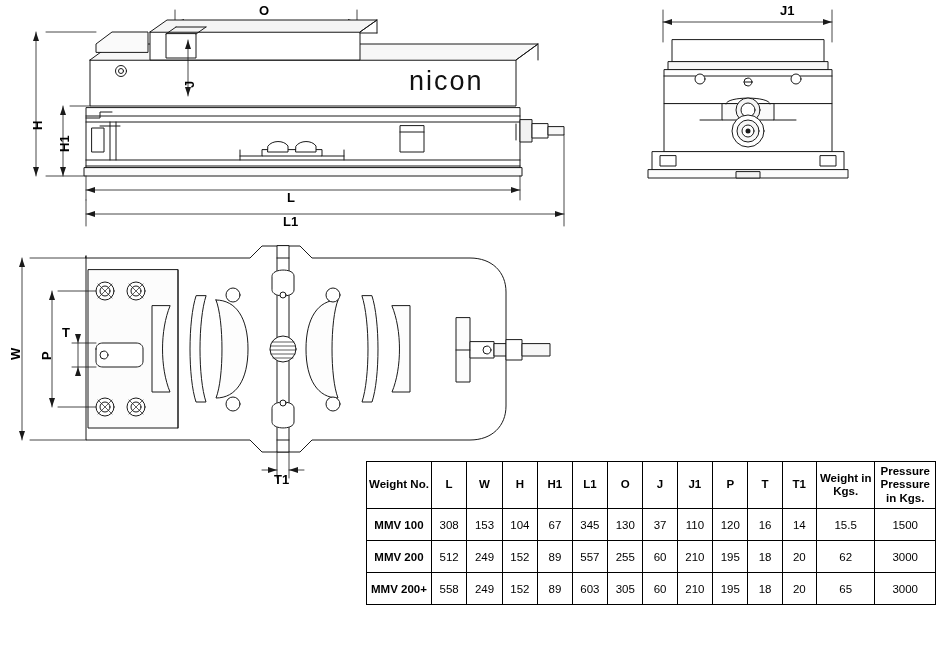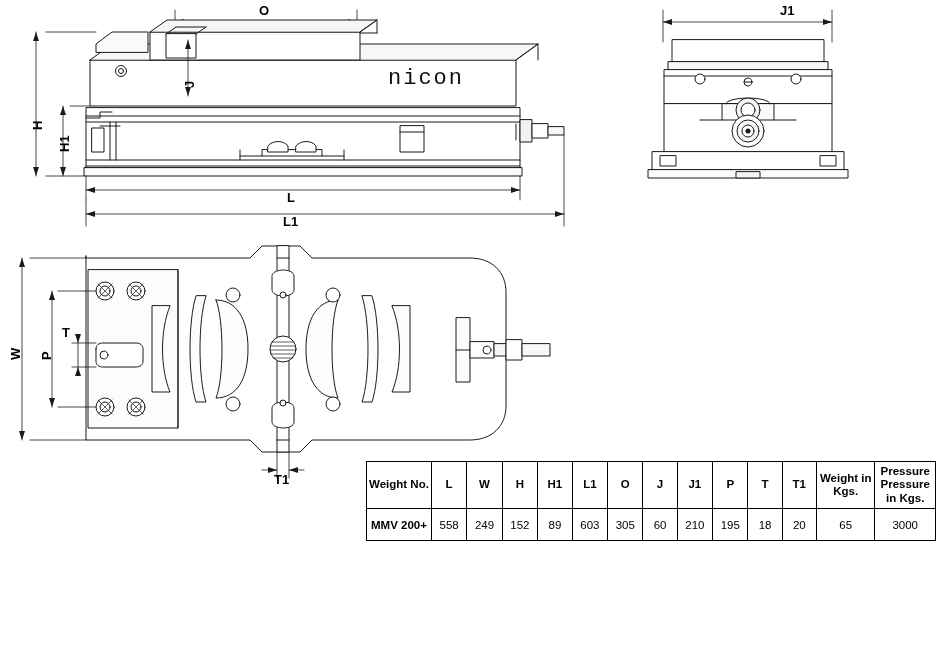--- a/index.html
+++ b/index.html
@@ -31,26 +31,26 @@
     font-weight: bold;
     color: #000;
     white-space: nowrap;
   }
   .dimlabel.vert {
     transform: rotate(-90deg);
     transform-origin: left top;
   }
   .brand {
     position: absolute;
-    left: 388px;
+    left: 409px;
     top: 66px;
-    font-size: 22px;
+    font-size: 27px;
     letter-spacing: 2px;
     color: #111;
-    font-family: Liberation Mono, monospace;
+    font-family: Liberation Sans, sans-serif;
   }
   
   #spec-table {
     position: absolute;
     left: 366px;
     top: 461px;
     border-collapse: collapse;
     font-size: 11.5px;
   }
   #spec-table th, #spec-table td {
@@ -359,20 +359,52 @@
         <th class="col-num">J1</th>
         <th class="col-num">P</th>
         <th class="col-num">T</th>
         <th class="col-num">T1</th>
         <th class="col-wide">Weight in Kgs.</th>
         <th class="col-wide">Pressure Pressure in Kgs.</th>
       </tr>
     </thead>
     <tbody>
       <tr>
+        <td class="model">MMV 100</td>
+        <td>308</td>
+        <td>153</td>
+        <td>104</td>
+        <td>67</td>
+        <td>345</td>
+        <td>130</td>
+        <td>37</td>
+        <td>110</td>
+        <td>120</td>
+        <td>16</td>
+        <td>14</td>
+        <td>15.5</td>
+        <td>1500</td>
+      </tr>
+      <tr>
+        <td class="model">MMV 200</td>
+        <td>512</td>
+        <td>249</td>
+        <td>152</td>
+        <td>89</td>
+        <td>557</td>
+        <td>255</td>
+        <td>60</td>
+        <td>210</td>
+        <td>195</td>
+        <td>18</td>
+        <td>20</td>
+        <td>62</td>
+        <td>3000</td>
+      </tr>
+      <tr>
         <td class="model">MMV 200+</td>
         <td>558</td>
         <td>249</td>
         <td>152</td>
         <td>89</td>
         <td>603</td>
         <td>305</td>
         <td>60</td>
         <td>210</td>
         <td>195</td>

